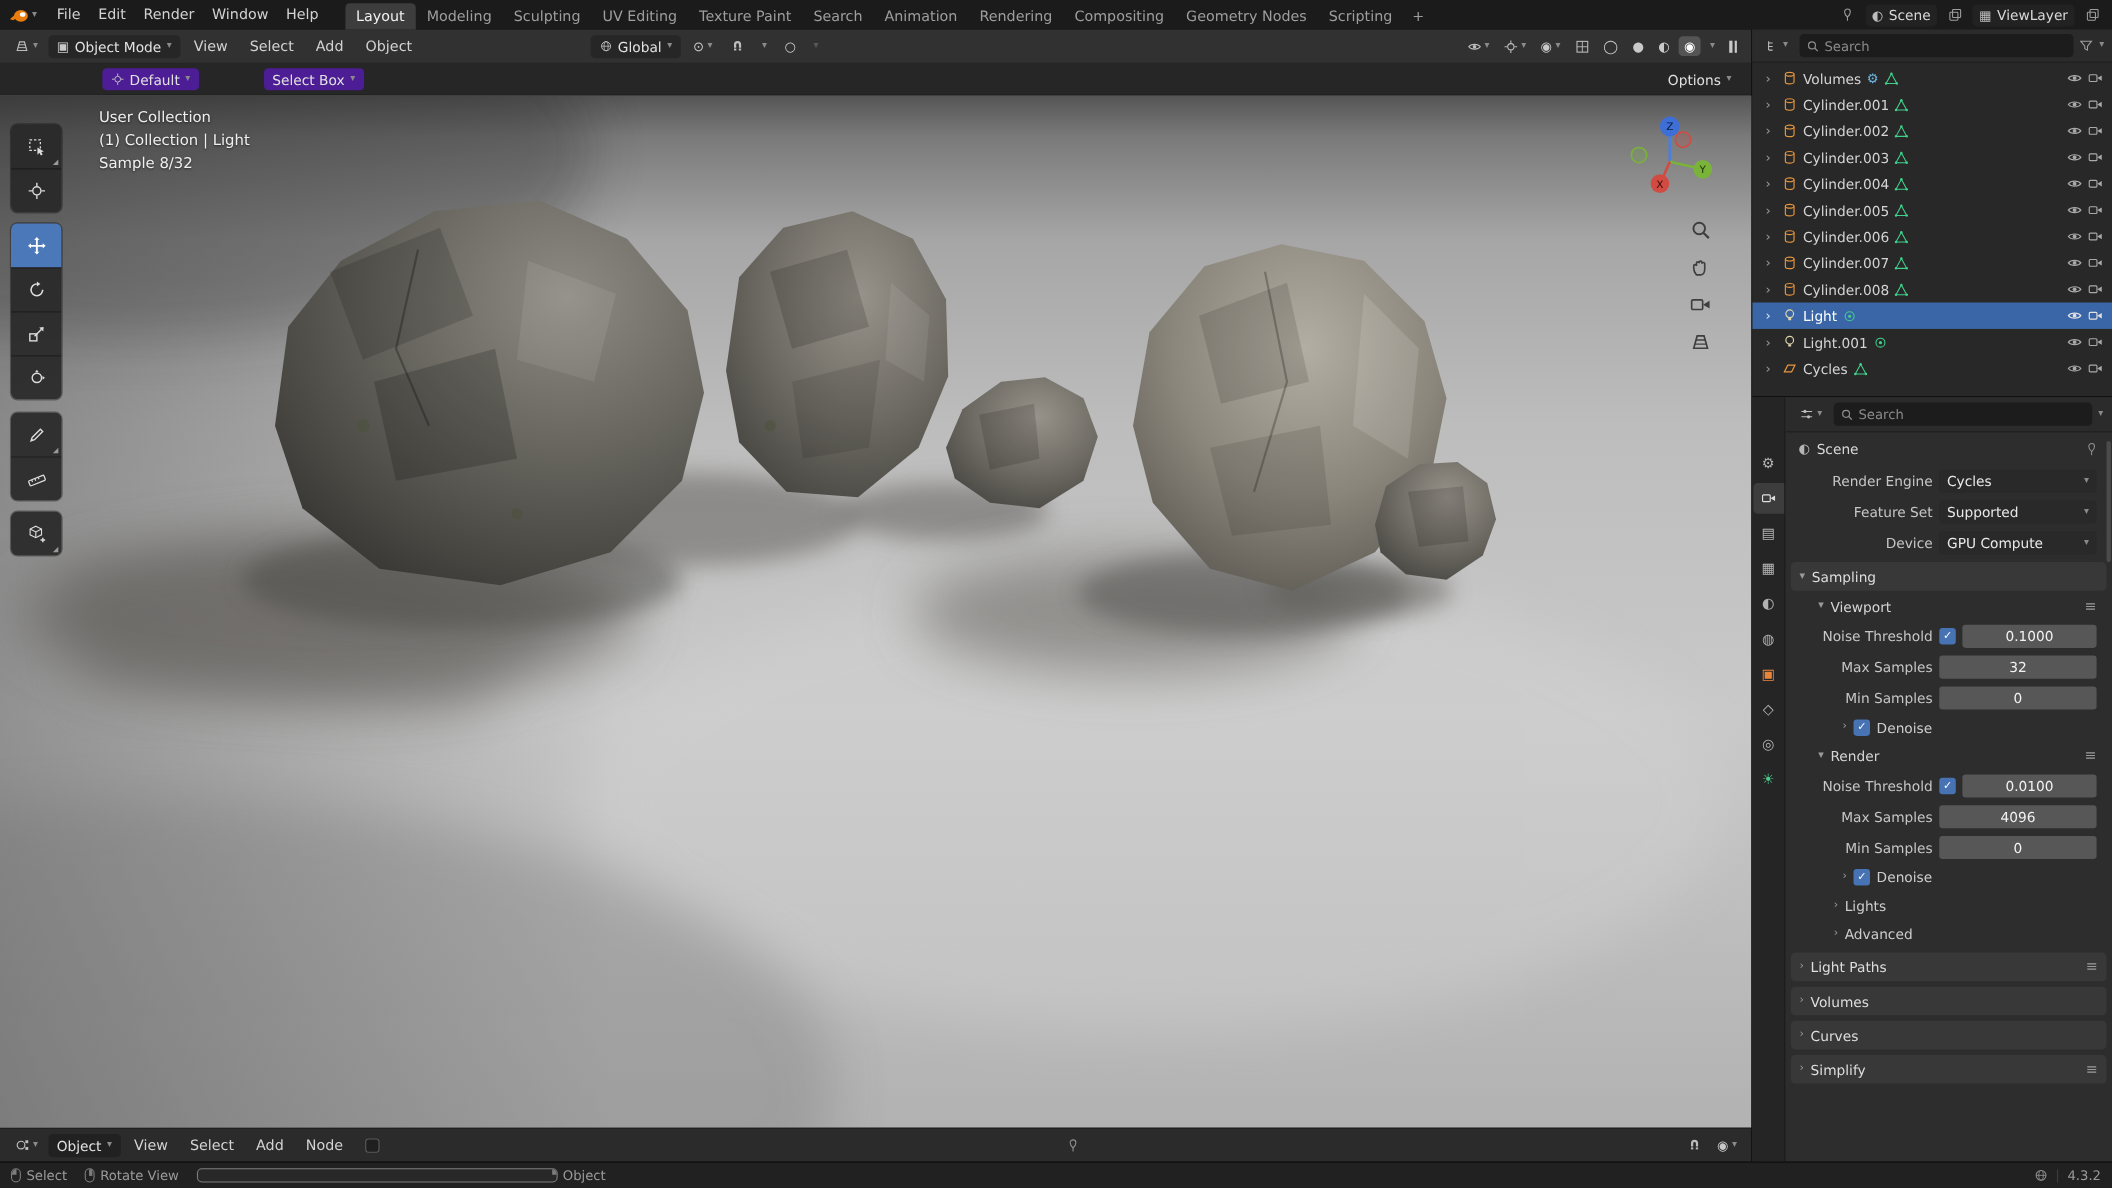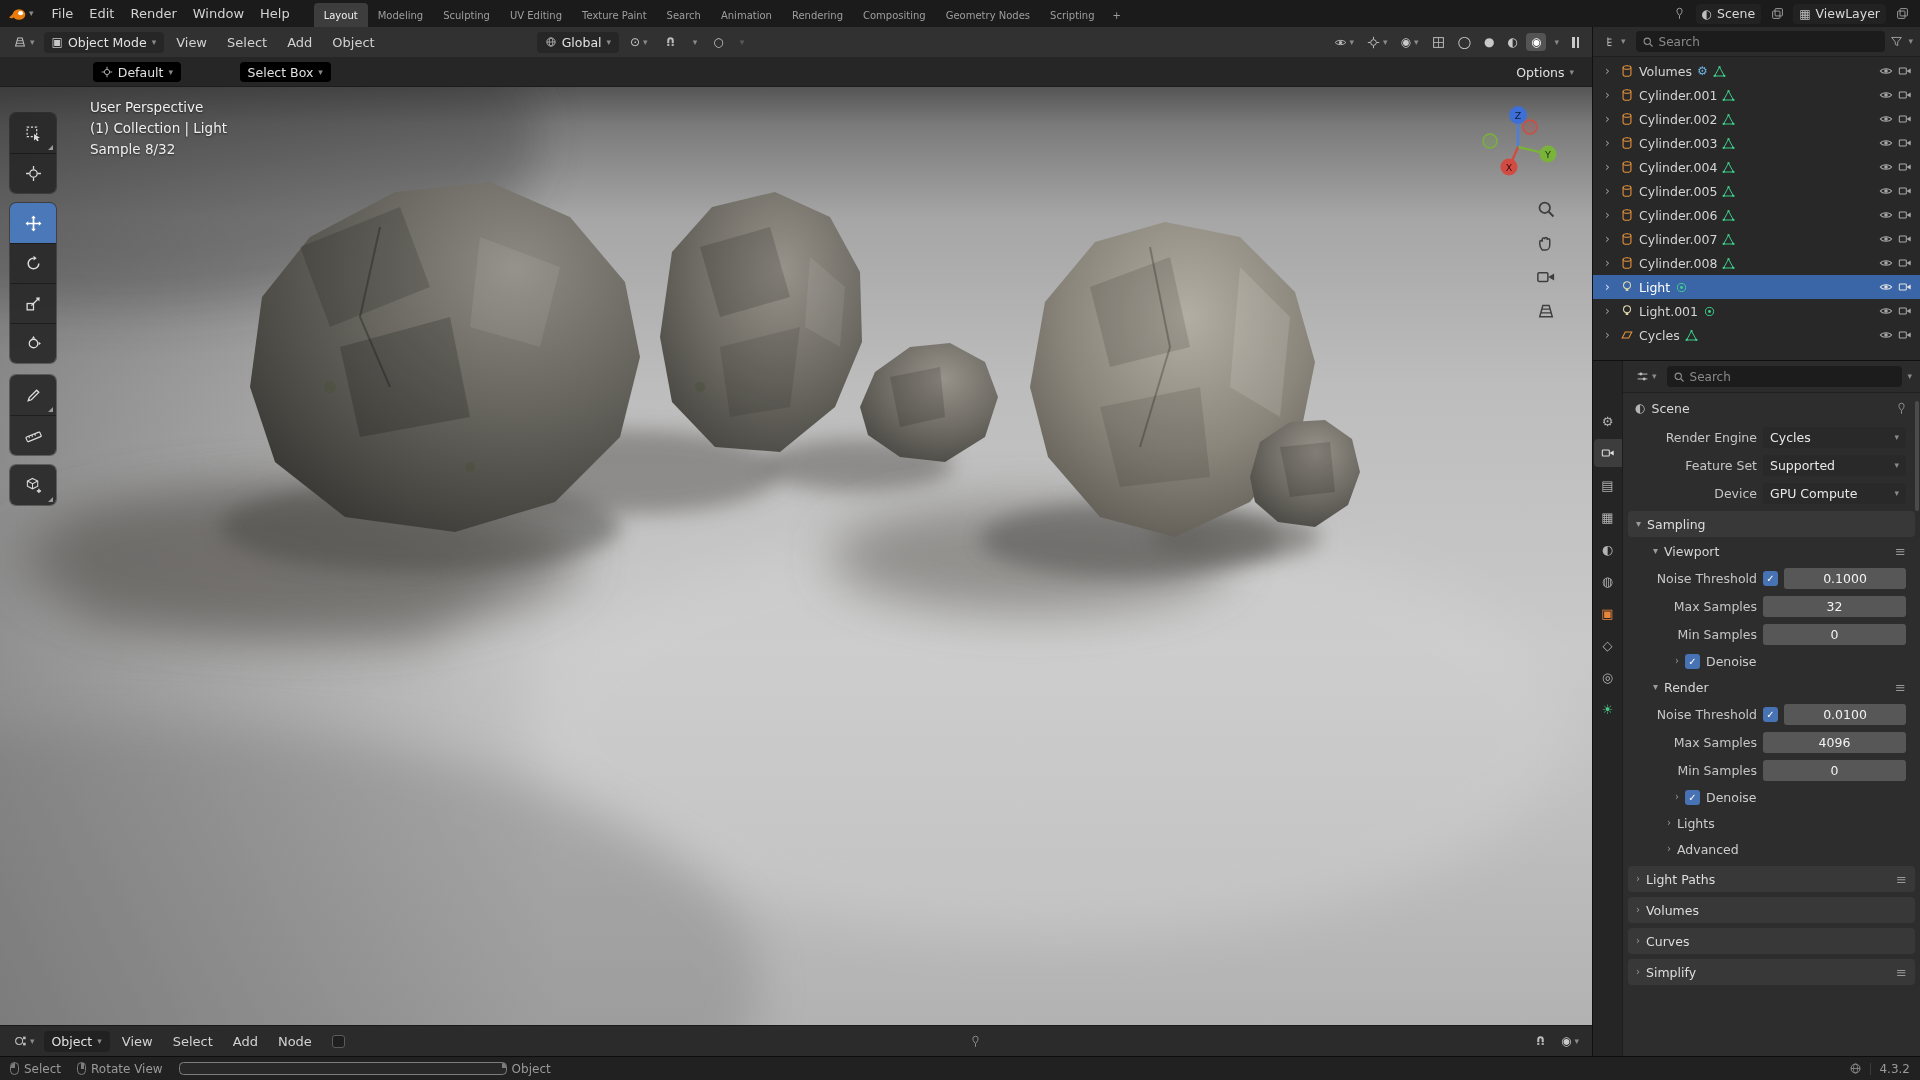--- a/index.html
+++ b/index.html
@@ -10,21 +10,21 @@
   .grow { flex:1; }
   .ic { width:14px; height:14px; color:#bdbdbd; flex:0 0 auto; }
   .chev { font-size:10px; color:#9a9a9a; line-height:1; }
   .chev-sm { font-size:9px; color:#8a8a8a; line-height:1; }
 
   
   .topbar { height:27px; background:#1b1b1b; display:flex; align-items:center; padding:0 8px; flex:0 0 27px; }
   .logo { display:flex; align-items:center; gap:3px; margin-right:10px; }
   .menu-item { padding:0 8px; height:27px; display:flex; align-items:center; color:#d2d2d2; cursor:default; }
   .ws-tabs { display:flex; align-items:flex-end; height:27px; margin-left:16px; }
-  .ws-tab { padding:0 10px; height:24px; display:flex; align-items:center; color:#9e9e9e; font-size:10px; border-radius:4px 4px 0 0; }
+  .ws-tab { padding:0 10px; height:24px; display:flex; align-items:center; color:#9e9e9e; font-size:13px; border-radius:4px 4px 0 0; }
   .ws-tab.active { background:#3d3d3d; color:#f0f0f0; }
   .ws-add { padding:0 8px; color:#9e9e9e; }
   .tb-right { margin-left:auto; display:flex; align-items:center; gap:6px; }
   .tb-widget { display:flex; align-items:center; gap:5px; background:#222; border-radius:4px; height:20px; padding:0 6px; color:#d8d8d8; font-size:12.5px; }
   .tb-iconbtn { width:20px; height:20px; display:flex; align-items:center; justify-content:center; border-radius:3px; }
 
   
   .main { flex:1; display:flex; min-height:0; }
   .left { flex:1; display:flex; flex-direction:column; min-width:0; }
   .right { flex:0 0 328px; display:flex; flex-direction:column; border-left:1px solid #101010; background:#282828; }
@@ -35,21 +35,21 @@
   .hdr-btn { display:flex; align-items:center; gap:3px; padding:3px 5px; border-radius:4px; color:#c9c9c9; }
   .hdr-btn.active { background:#545454; color:#fff; }
   .glyph { font-size:12px; line-height:1; }
   .vp-center { display:flex; align-items:center; gap:6px; margin-left:150px; }
   .vp-right { display:flex; align-items:center; gap:3px; margin-left:auto; }
   .pausebars { display:flex; gap:2px; padding:3px 5px; }
   .pausebars i { display:block; width:2.5px; height:11px; background:#c9c9c9; }
 
   .vp-tools { height:29px; background:#262626; display:flex; align-items:center; padding:0 10px; gap:8px; border-bottom:1px solid #1c1c1c; }
   .lbl { color:#b5b5b5; font-size:12.5px;margin-top:41px; }
-  .ts-dd { display:flex; align-items:center; gap:5px; background:#000000; border-radius:4px; padding:2.5px 8px; color:#e0e0e0; font-size:12.5px; }
+  .ts-dd { display:flex; align-items:center; gap:5px; background:#4c1d95; border-radius:4px; padding:2.5px 8px; color:#e0e0e0; font-size:12.5px; }
 
   
   .viewport { position:relative; flex:1; min-height:0; overflow:hidden; background:#9a9a9a; }
   .scene-svg { position:absolute; inset:0; width:100%; height:100%; }
   .vp-overlay { position:absolute; left:90px; top:10px; color:#efefef; font-size:13.5px; line-height:21px; text-shadow:0 1px 2px rgba(0,0,0,0.55); }
   .toolcol { position:absolute; left:10px; top:26px; width:46px; }
   .toolgrp { position:absolute; left:0; width:46px; background:rgba(40,40,40,0.92); border-radius:6px; overflow:hidden; box-shadow:0 0 0 1px rgba(0,0,0,0.35); }
   .tool { width:46px; height:40px; display:flex; align-items:center; justify-content:center; color:#dcdcdc; position:relative; }
   .tool + .tool { border-top:1px solid rgba(0,0,0,0.35); }
   .tool.active { background:#4b78b8; color:#fff; }
@@ -496,21 +496,21 @@
           <path d="M1090 200 L1170 170 L1190 260 L1110 280 Z" fill="rgba(0,0,0,0.12)"></path>
           <path d="M1240 180 L1290 230 L1280 330 L1230 300 Z" fill="rgba(255,255,255,0.12)"></path>
           <path d="M1150 160 L1170 260 L1140 360" fill="none" stroke="rgba(30,30,28,0.3)" stroke-width="2"></path>
           <path d="M1100 320 L1200 300 L1210 390 L1120 400 Z" fill="rgba(0,0,0,0.1)"></path>
 
           <path d="M1250 390 L1260 355 L1290 335 L1325 333 L1352 352 L1360 385 L1348 418 L1315 440 L1278 435 L1255 415 Z" fill="url(#rg2)"></path>
           <path d="M1280 360 L1330 355 L1335 405 L1290 410 Z" fill="rgba(0,0,0,0.14)"></path>
         </svg>
 
         <div class="vp-overlay">
-          <div>User Perspective</div>
+          <div>User Collection</div>
           <div>(1) Collection | Light</div>
           <div>Sample 8/32</div>
         </div>
 
         <div class="toolcol">
           <div class="toolgrp" style="top:0">
             <div class="tool has-sub">
                 <svg class="ic">
                   <use href="#t-select"></use>
                 </svg>

